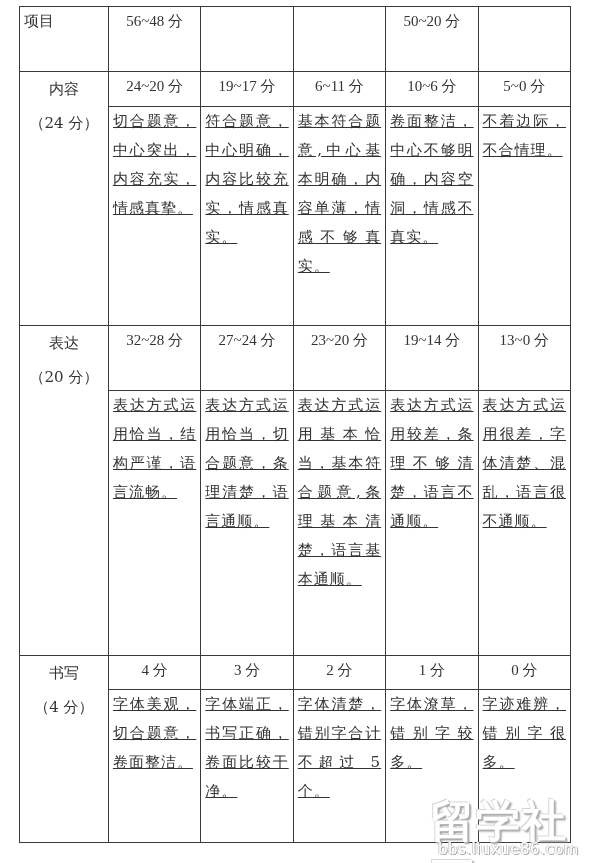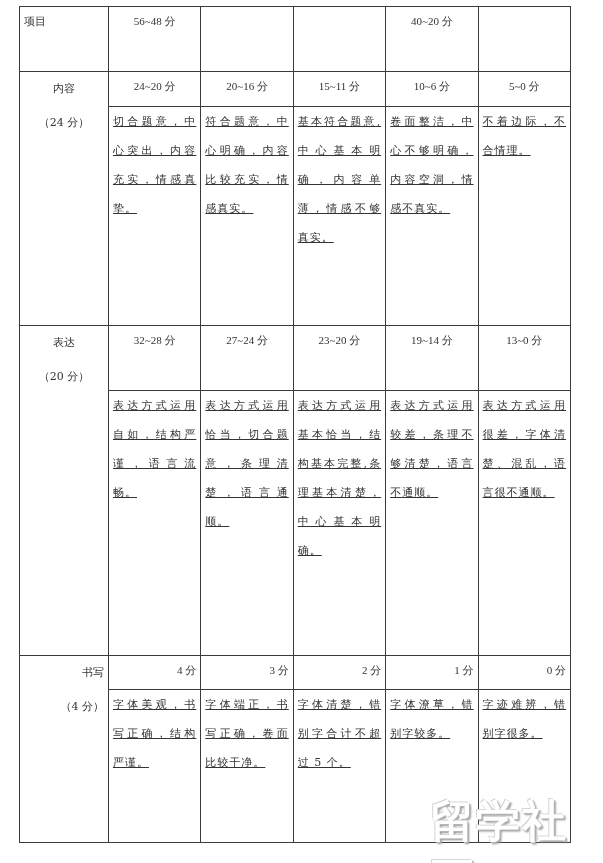--- a/index.html
+++ b/index.html
@@ -7,38 +7,38 @@
            font-family: "DejaVu Serif", "Liberation Serif", serif; color: #333; }
     table.rubric {
       position: absolute; left: 19px; top: 6px;
       border-collapse: collapse; table-layout: fixed;
       width: 552px;
     }
     table.rubric td {
       border: 1.3px solid #3a3a3a;
       vertical-align: top;
       padding: 0 4px;
-      font-size: 11px;
+      font-size: 15px;
       line-height: 29px;
       overflow: hidden;
     }
     col.c0 { width: 77px; }
     col.cx { width: 80px; }
     td.cat { text-align: center; vertical-align: middle; }
     td.hdr-left { text-align: left; padding-left: 8px; }
     td.score { text-align: center; font-family: Liberation Serif, serif; }
     td.desc { text-align: justify; text-align-last: left; letter-spacing: 1px; text-decoration: underline; }
     .cat-name, .cat-pts { display: block; }
     .cat-wrap { line-height: 34px; }
     tr.r-top td { height: 64px; }
     tr.r-score1 td { height: 34px; }
     tr.r-desc1 td { height: 218px; }
     tr.r-score2 td { height: 64px; }
     tr.r-desc2 td { height: 264px; }
-    tr.r-score3 td { height: 33px; text-align: right; }
+    tr.r-score3 td { height: 33px; }
     tr.r-desc3 td { height: 152px; }
     .watermark {
       position: absolute; left: 430px; top: 792px; width: 170px; height: 68px;
       pointer-events: none;
     }
     .wm-big {
       position: absolute; left: 0; top: 0; font-size: 44px; font-weight: bold;
       color: #ffffff; letter-spacing: 2px;
       text-shadow: 1px 1px 0 #b5b5b5, -1px -1px 0 #d5d5d5, 2px 2px 2px #999;
       font-family: "DejaVu Sans", sans-serif;
@@ -60,34 +60,34 @@
       <col class="cx">
       <col class="cx">
       <col class="cx">
   </colgroup>
   <tbody>
     <tr class="r-top">
       <td class="hdr-left">项目</td>
       <td class="score">56~48 分</td>
       <td class="score"></td>
       <td class="score"></td>
-      <td class="score">40~20 分</td>
+      <td class="score">50~20 分</td>
       <td class="score"></td>
     </tr>
 
     <tr class="r-score1">
       <td class="cat" rowspan="2">
         <div class="cat-wrap">
           <span class="cat-name">内容</span>
           <span class="cat-pts">（24 分）</span>
         </div>
       </td>
       <td class="score">24~20 分</td>
-      <td class="score">20~16 分</td>
-      <td class="score">15~11 分</td>
+      <td class="score">19~17 分</td>
+      <td class="score">6~11 分</td>
       <td class="score">10~6 分</td>
       <td class="score">5~0 分</td>
     </tr>
     <tr class="r-desc1">
       <td class="desc">切合题意，中心突出，内容充实，情感真挚。</td>
       <td class="desc">符合题意，中心明确，内容比较充实，情感真实。</td>
       <td class="desc">基本符合题意,中心基本明确，内容单薄，情感不够真实。</td>
       <td class="desc">卷面整洁，中心不够明确，内容空洞，情感不真实。</td>
       <td class="desc">不着边际，不合情理。</td>
     </tr>
@@ -99,45 +99,46 @@
           <span class="cat-pts">（20 分）</span>
         </div>
       </td>
       <td class="score">32~28 分</td>
       <td class="score">27~24 分</td>
       <td class="score">23~20 分</td>
       <td class="score">19~14 分</td>
       <td class="score">13~0 分</td>
     </tr>
     <tr class="r-desc2">
-      <td class="desc">表达方式运用自如，结构严谨，语言流畅。</td>
+      <td class="desc">表达方式运用恰当，结构严谨，语言流畅。</td>
       <td class="desc">表达方式运用恰当，切合题意，条理清楚，语言通顺。</td>
-      <td class="desc">表达方式运用基本恰当，结构基本完整,条理基本清楚，中心基本明确。</td>
+      <td class="desc">表达方式运用基本恰当，基本符合题意,条理基本清楚，语言基本通顺。</td>
       <td class="desc">表达方式运用较差，条理不够清楚，语言不通顺。</td>
       <td class="desc">表达方式运用很差，字体清楚、混乱，语言很不通顺。</td>
     </tr>
 
     <tr class="r-score3">
       <td class="cat" rowspan="2">
         <div class="cat-wrap">
           <span class="cat-name">书写</span>
           <span class="cat-pts">（4 分）</span>
         </div>
       </td>
       <td class="score">4 分</td>
       <td class="score">3 分</td>
       <td class="score">2 分</td>
       <td class="score">1 分</td>
       <td class="score">0 分</td>
     </tr>
     <tr class="r-desc3">
-      <td class="desc">字体美观，书写正确，结构严谨。</td>
+      <td class="desc">字体美观，切合题意，卷面整洁。</td>
       <td class="desc">字体端正，书写正确，卷面比较干净。</td>
       <td class="desc">字体清楚，错别字合计不超过 5 个。</td>
       <td class="desc">字体潦草，错别字较多。</td>
       <td class="desc">字迹难辨，错别字很多。</td>
     </tr>
   </tbody>
 </table>
 
 <div class="watermark">
   <span class="wm-big">留学社区</span>
+  <span class="wm-url">bbs.liuxue86.com</span>
 </div>
 
 </body></html>

